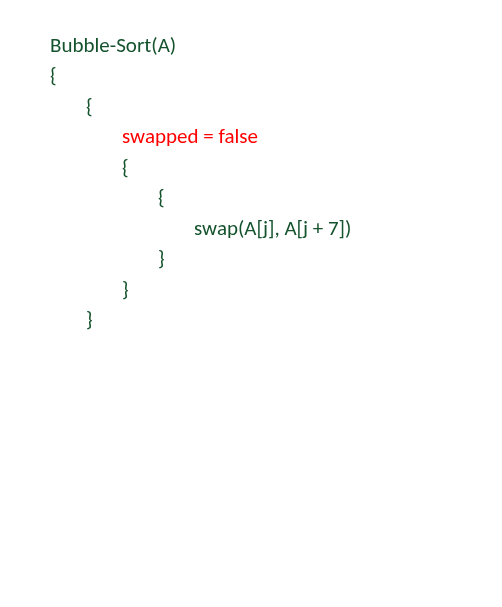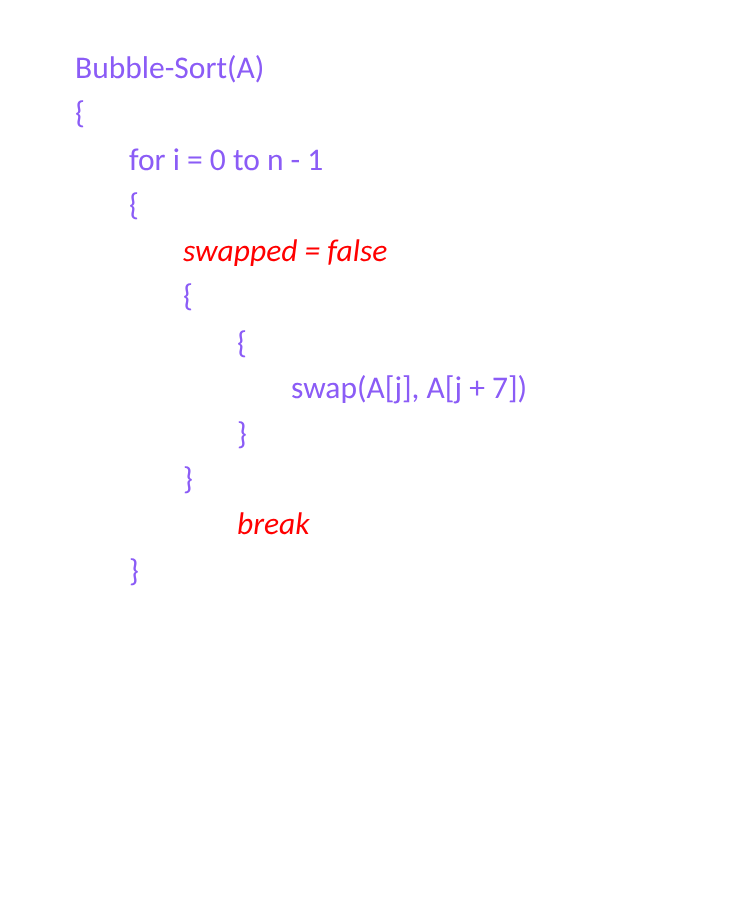--- a/index.html
+++ b/index.html
@@ -18,32 +18,30 @@
       line-height: 1.45;
     }
     .line {
       white-space: pre;
     }
     .i0 { padding-left: 0; }
     .i1 { padding-left: 36px; }
     .i2 { padding-left: 72px; }
     .i3 { padding-left: 108px; }
     .i4 { padding-left: 144px; }
-    .red { color: #ff0000; font-style: italic; }
-    .black { color: #8b5cf6; }
+    .red { color: #ff0000; }
+    .black { color: #14532d; }
   </style>
 </head>
 <body>
 
 <div class="code-block">
   <div class="line i0 black">Bubble-Sort(A)</div>
   <div class="line i0 black">{</div>
-  <div class="line i1 black">for i = 0 to n - 1</div>
   <div class="line i1 black">{</div>
   <div class="line i2 red">swapped = false</div>
   <div class="line i2 black">{</div>
   <div class="line i3 black">{</div>
   <div class="line i4 black">swap(A[j], A[j + 7])</div>
   <div class="line i3 black">}</div>
   <div class="line i2 black">}</div>
-  <div class="line i3 red">break</div>
   <div class="line i1 black">}</div>
 </div>
 
 </body></html>

